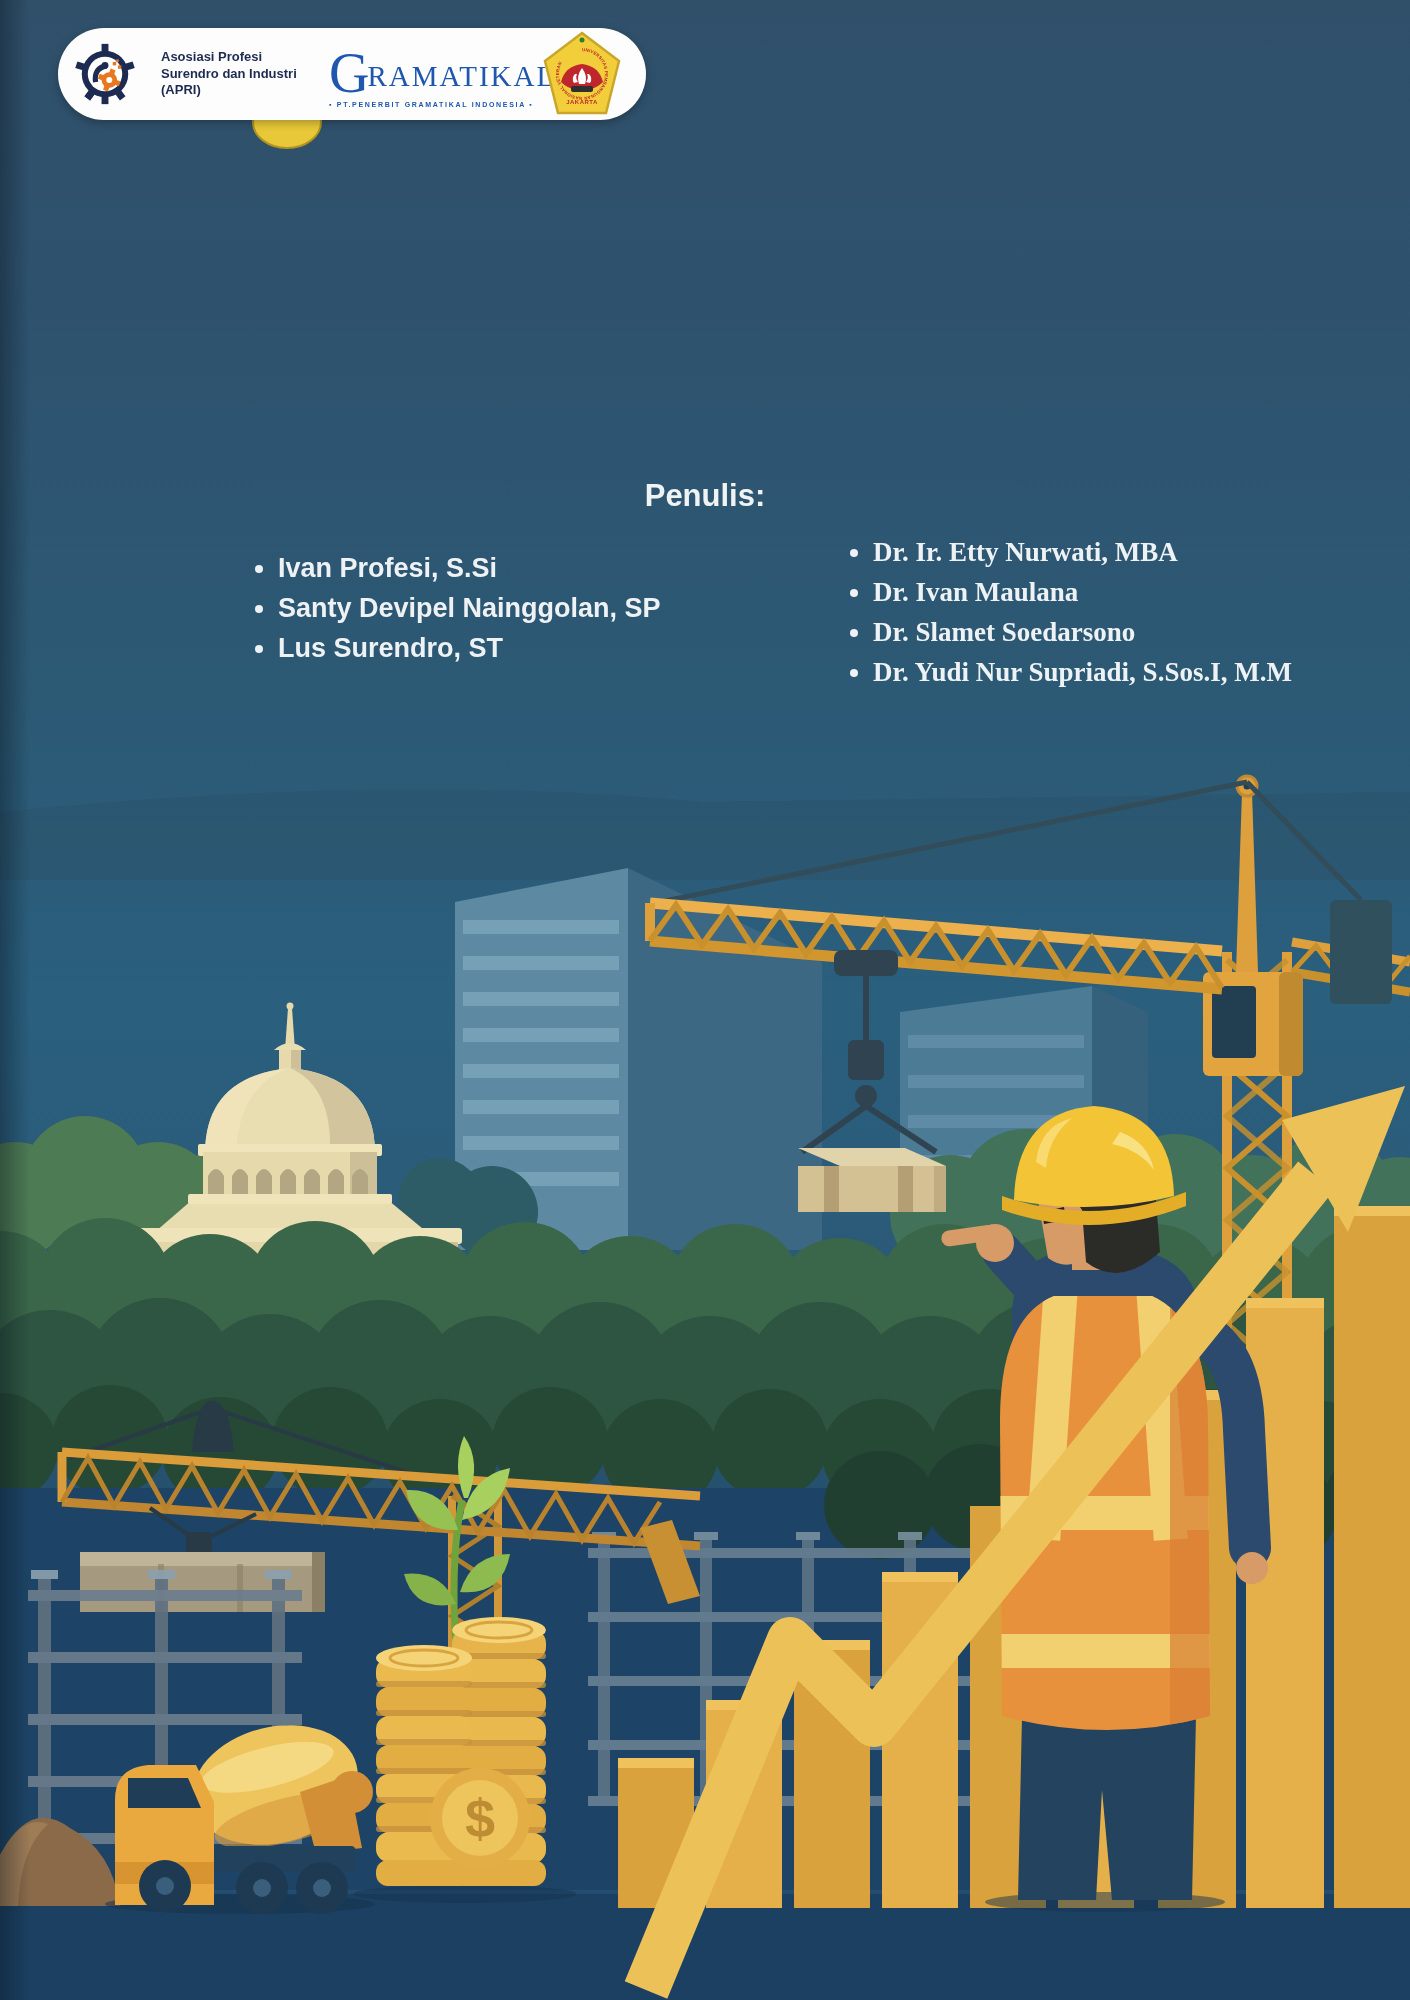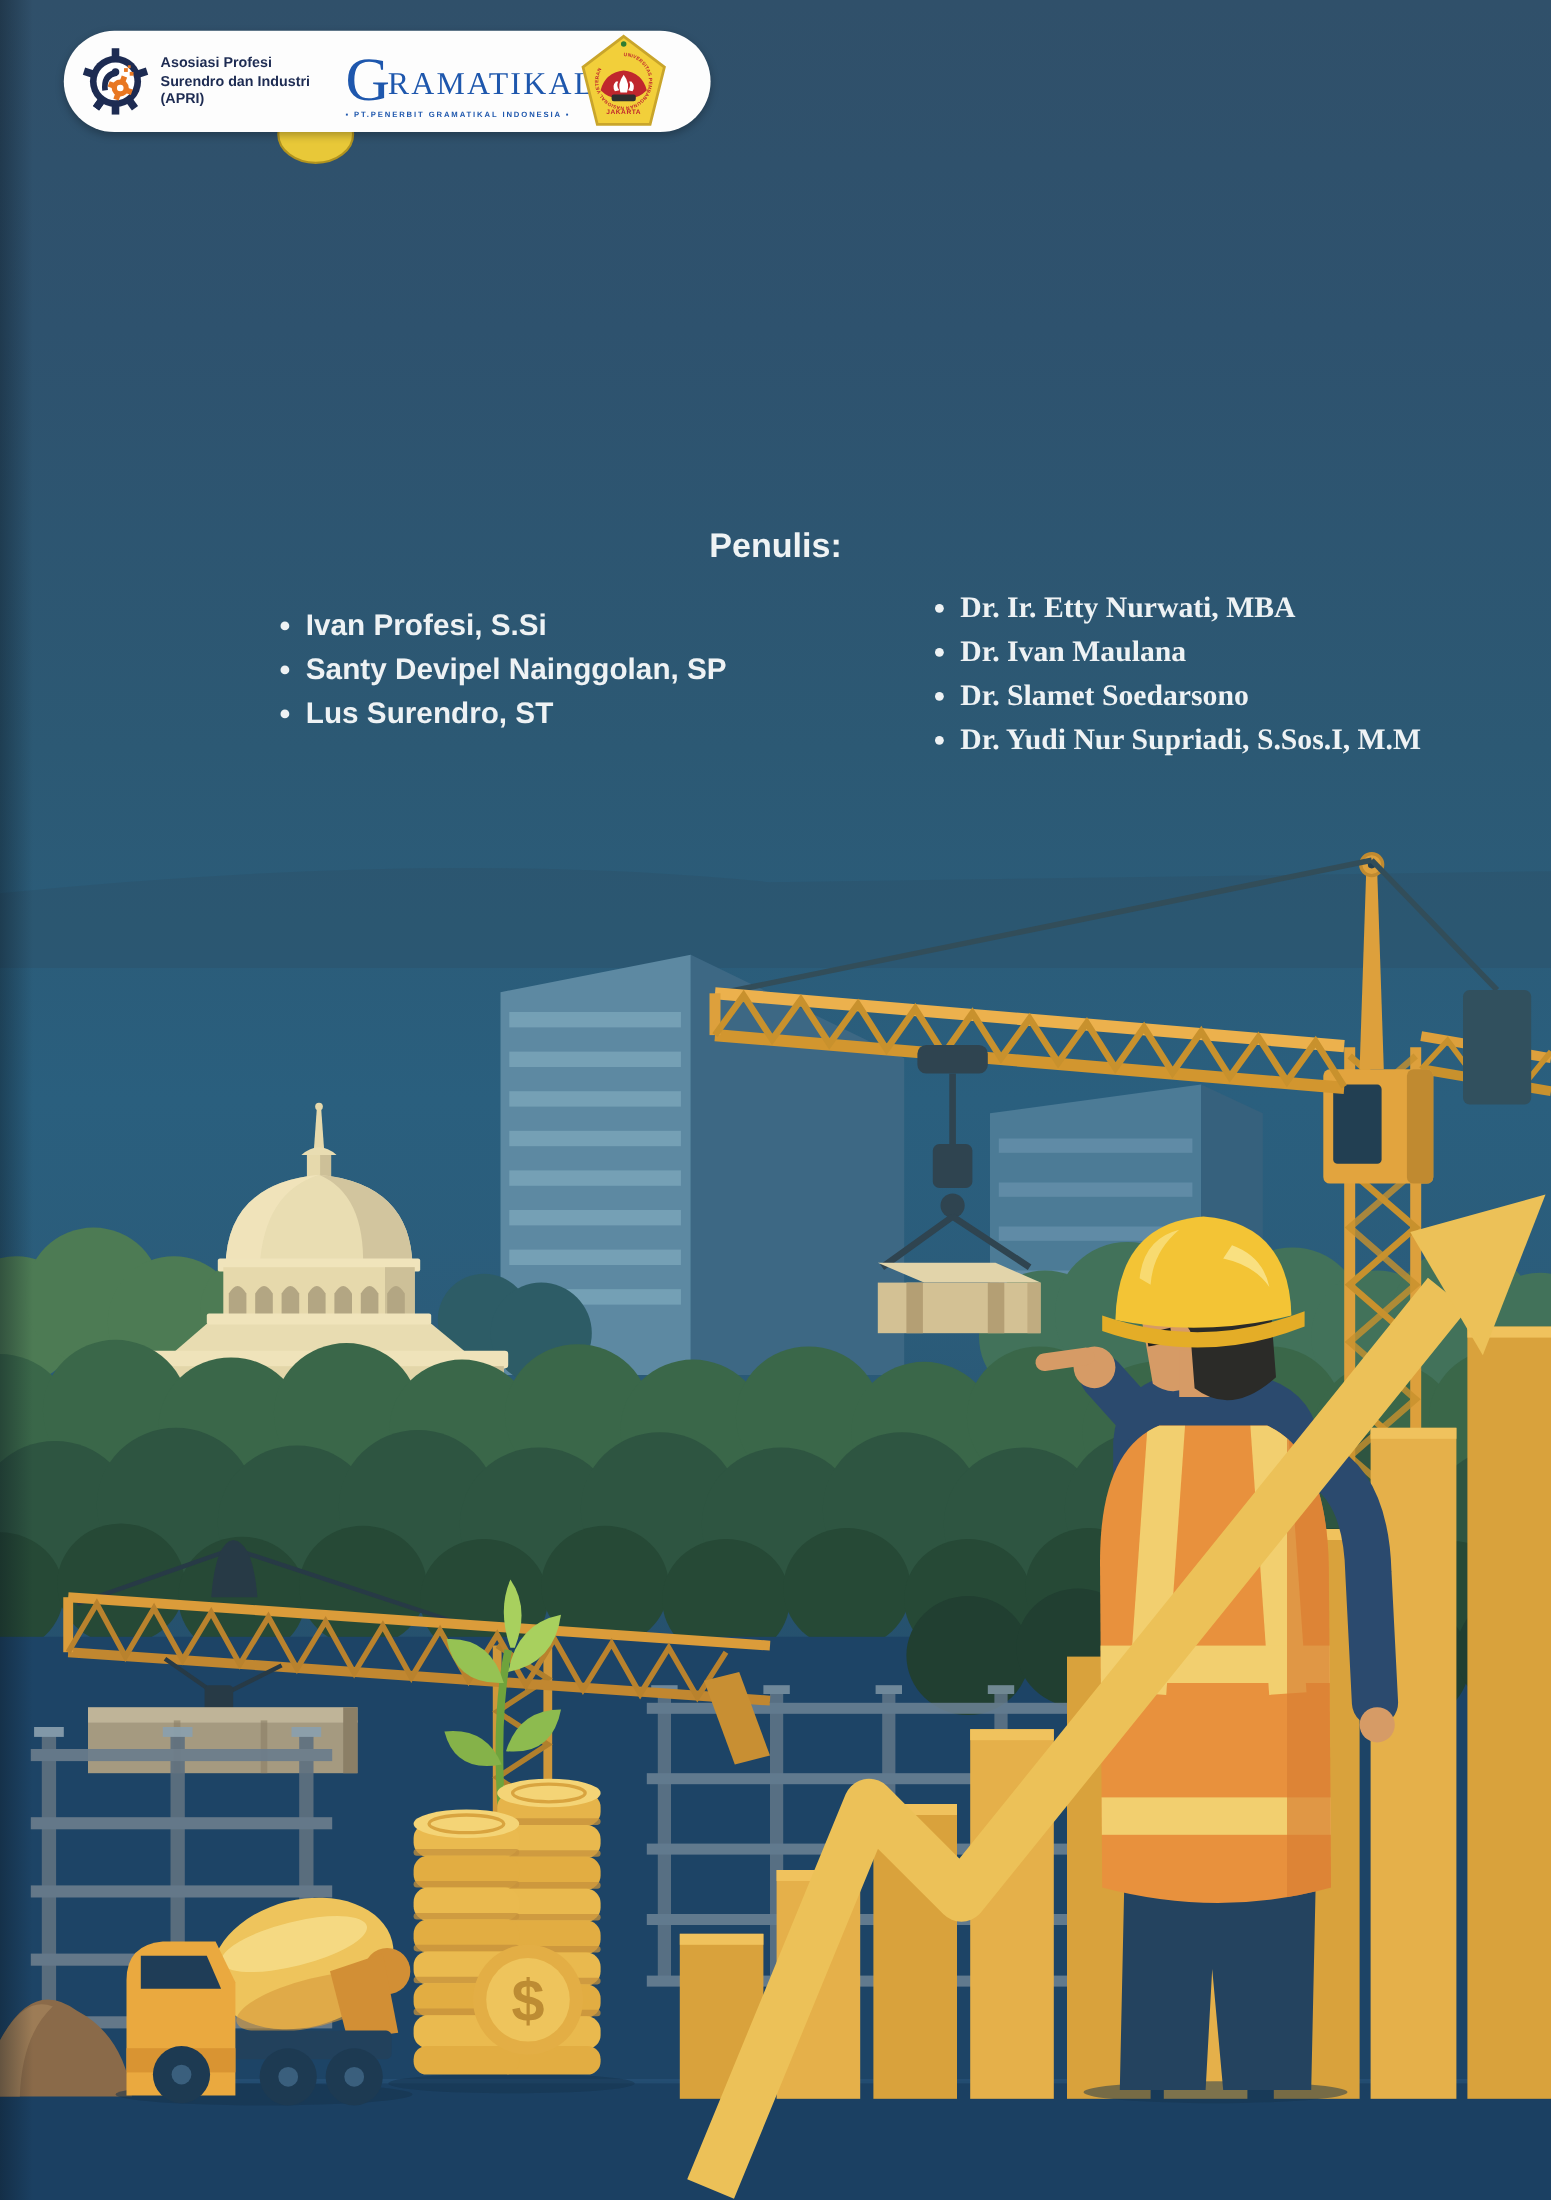--- a/index.html
+++ b/index.html
@@ -7,21 +7,21 @@
     font-family:"Liberation Sans",sans-serif;
     background:linear-gradient(180deg,#30506a 0%,#2e526e 15%,#2c5974 34%,#2a5f7e 50%,#2b5c7a 60%,#27536f 72%,#204a6a 84%,#1c4265 100%);}
   .art{position:absolute;left:0;top:0;width:1410px;height:2000px;z-index:1;}
   .spine{position:absolute;left:0;top:0;width:30px;height:100%;z-index:8;
     background:linear-gradient(90deg,rgba(8,18,28,.38),rgba(8,18,28,0));}
   
   .banner{position:absolute;left:58px;top:28px;width:588px;height:92px;background:#fdfdfd;
     border-radius:46px;display:flex;align-items:center;z-index:5;box-shadow:0 3px 8px rgba(0,0,0,.28);
     padding:0 12px 0 16px;box-sizing:border-box;}
   .apri{display:flex;align-items:center;}
-  .apri-text{margin-left:10px;color:#1d2b52;font-weight:bold;font-size:13px;line-height:16.5px;width:152px;}
+  .apri-text{margin-left:25px;color:#1d2b52;font-weight:bold;font-size:13px;line-height:16.5px;width:152px;}
   .gram{margin-left:16px;width:200px;text-align:center;color:#1e57ad;}
   .gram-word{font-family:"Liberation Serif",serif;white-space:nowrap;}
   .gram-g{font-size:56px;font-weight:400;vertical-align:-6px;letter-spacing:-2px;}
   .gram-rest{font-size:29px;letter-spacing:2px;}
   .gram-sub{font-size:7px;letter-spacing:1.7px;font-weight:bold;margin-top:-4px;white-space:nowrap;}
   .crest{margin-left:12px;flex:0 0 auto;}
   
   .title{position:absolute;top:146px;left:0;width:1180px;text-align:center;z-index:4;
     color:#eff3f4;font-weight:bold;font-size:44px;line-height:62px;letter-spacing:.4px;}
   .subtitle{position:absolute;top:298px;left:0;width:1180px;text-align:center;z-index:4;

